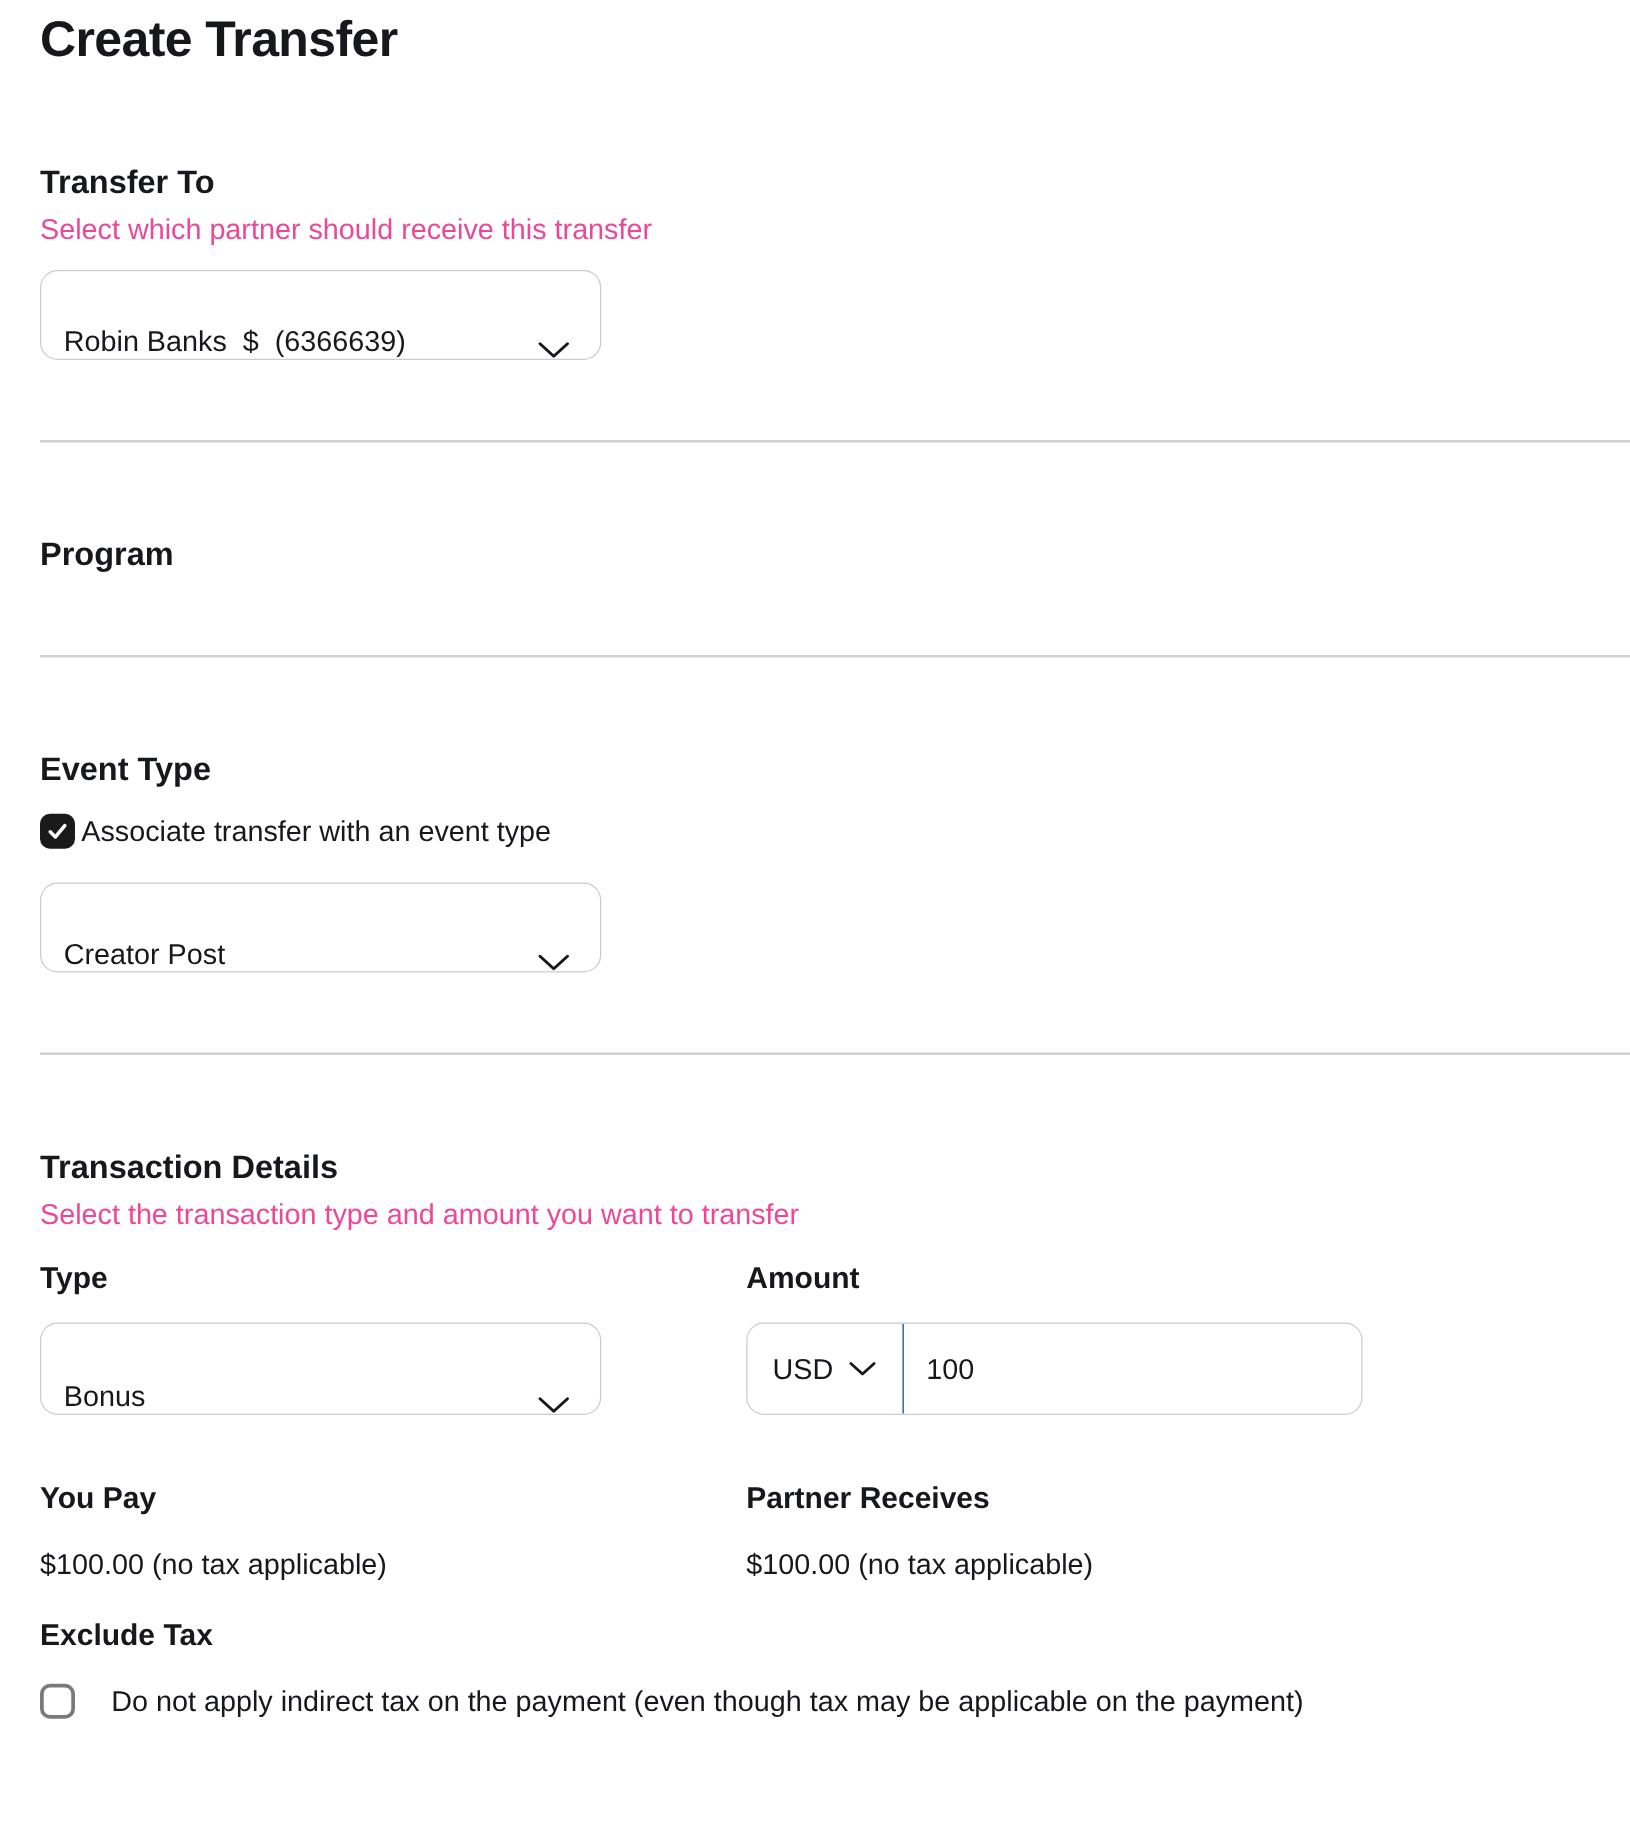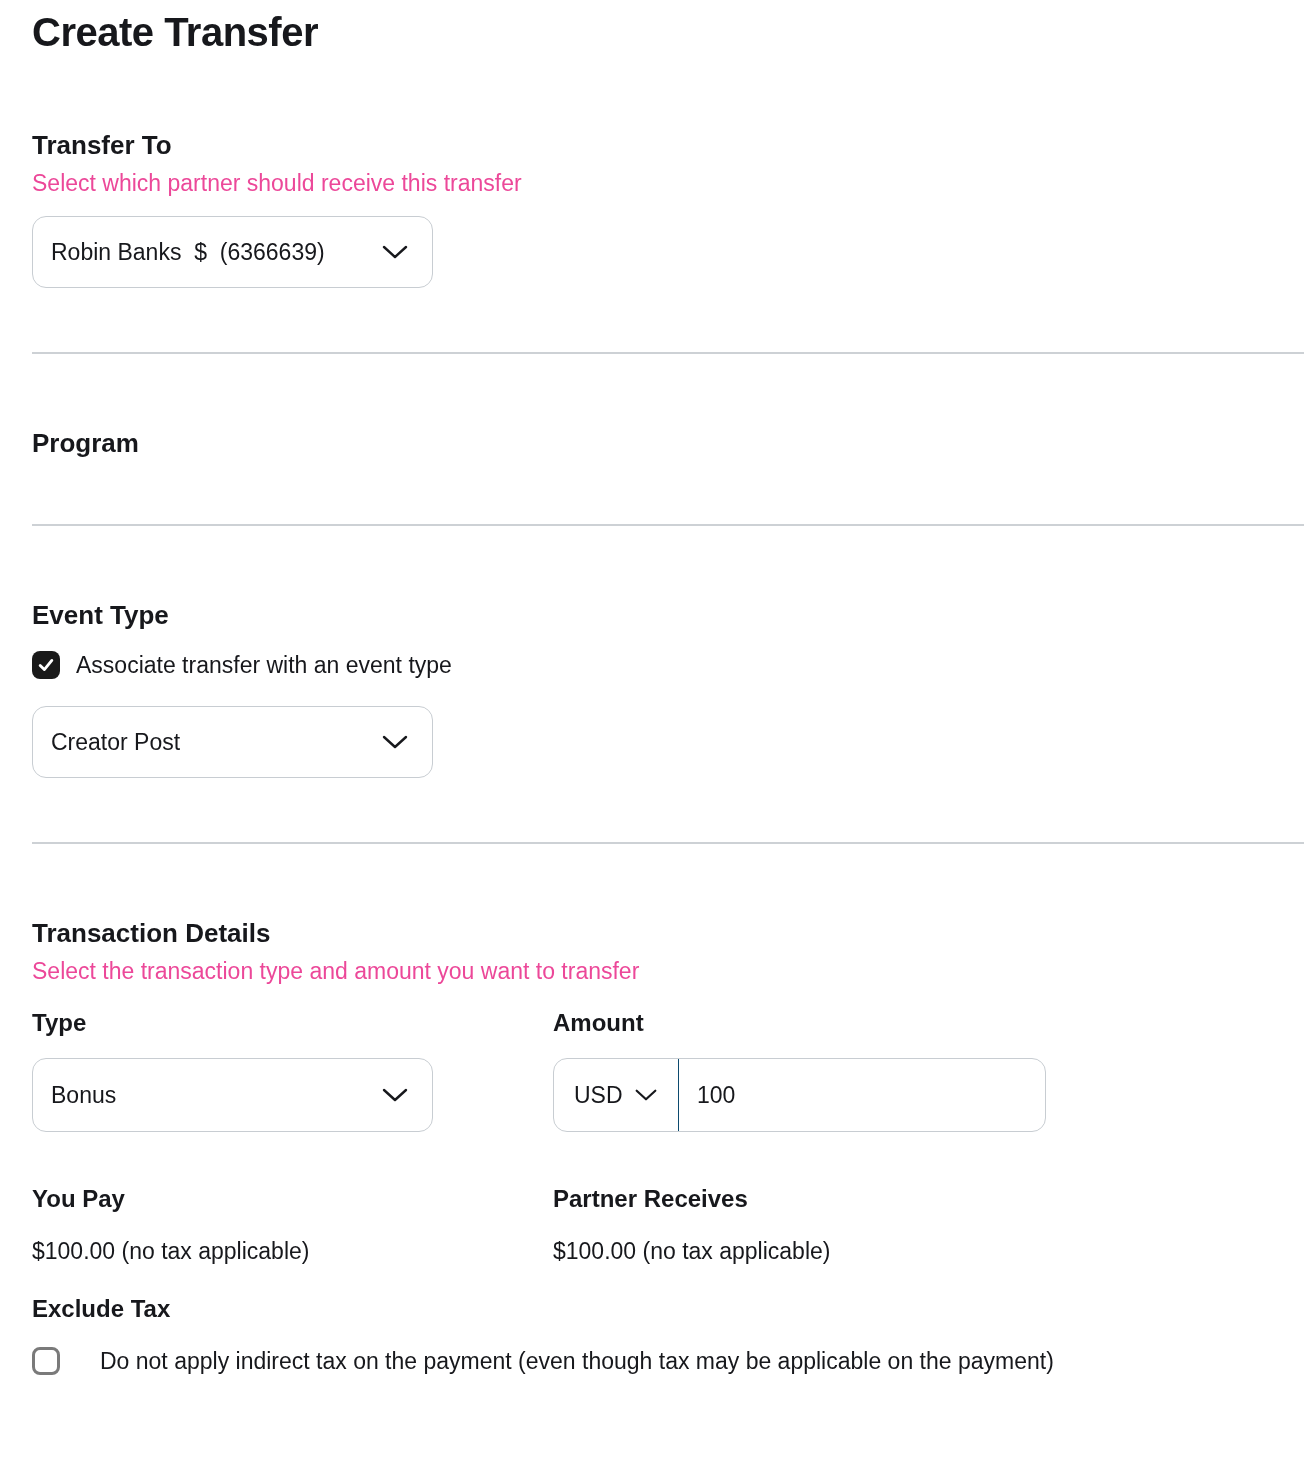--- a/index.html
+++ b/index.html
@@ -36,27 +36,27 @@
   }
   .divider {
     height: 2px;
     background: #cdd1d5;
     margin-top: 64px;
     margin-right: 0;
   }
   .mt-heading { margin-top: 72px; }
   .select-box {
     margin-top: 18px;
-    width: 401px;
+    width: 449px;
     height: 72px;
     border: 1px solid #c8cdd2;
     border-radius: 14px;
     background: #ffffff;
     display: flex;
-    align-items: center;
+    align-items: flex-end;
     padding: 0 24px 0 18px;
     cursor: pointer;
   }
   .select-value {
     font-size: 23px;
     white-space: pre;
     flex: 1;
   }
   .chevron {
     width: 26px;
@@ -79,29 +79,29 @@
     background: #1a1a1a;
     display: flex;
     align-items: center;
     justify-content: center;
   }
   .checkbox.unchecked {
     background: #ffffff;
     border: 3px solid #7a7a7a;
   }
   .checkbox-label {
-    margin-left: 16px;
+    margin-left: 5px;
     font-size: 23px;
     line-height: 30px;
   }
   .select-box.mt-26 { margin-top: 26px; }
   .two-col {
     display: grid;
     grid-template-columns: 489px 493px;
-    column-gap: 32px;
+    column-gap: 76px;
   }
   .field-label {
     font-size: 24px;
     font-weight: 700;
     line-height: 30px;
   }
   .labels-row { margin-top: 22px; }
   .controls-row { margin-top: 20px; }
   .select-box.no-mt { margin-top: 0; height: 74px; }
   .amount-group {

